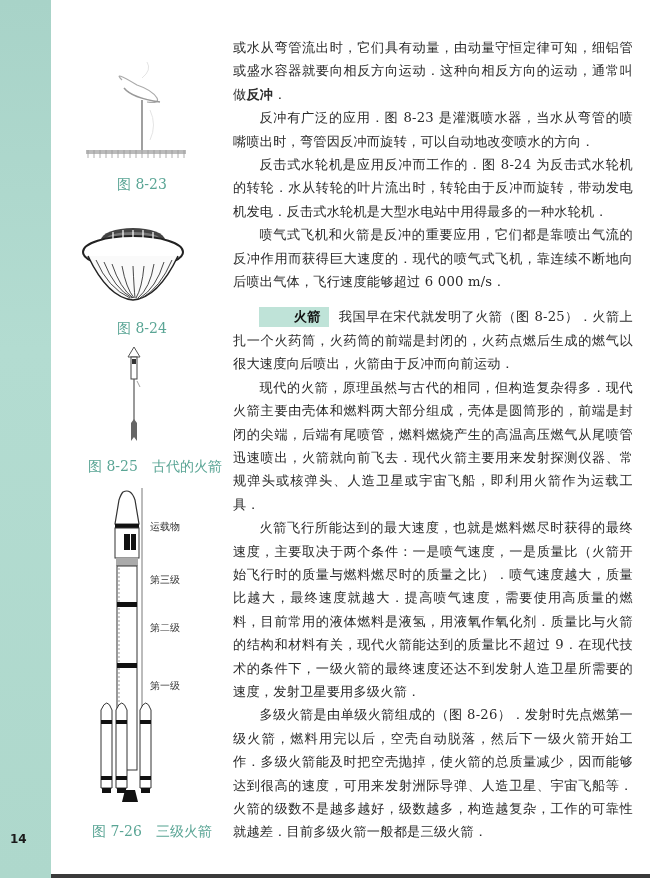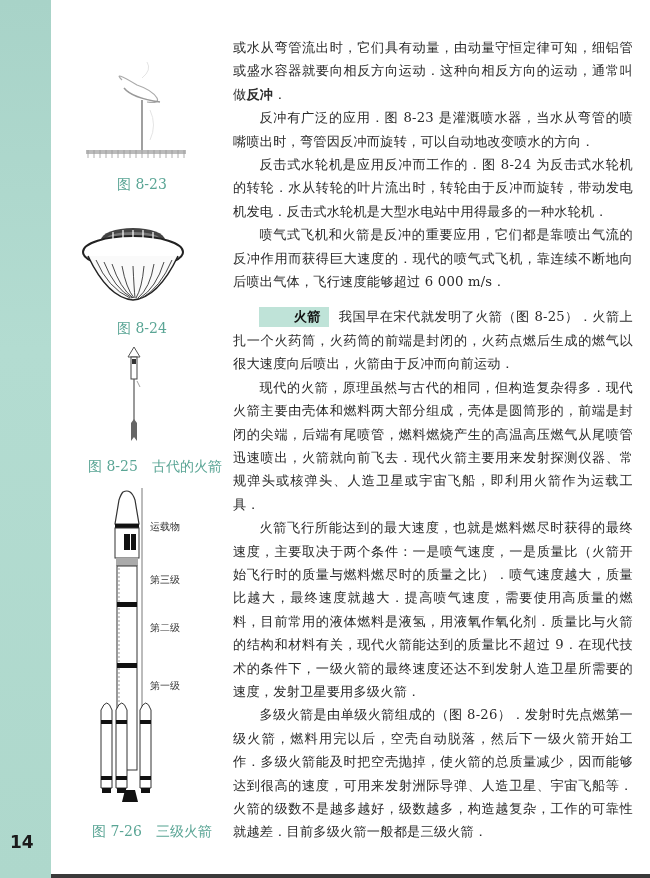--- a/index.html
+++ b/index.html
@@ -9,21 +9,21 @@
     font-family: "DejaVu Serif", "Liberation Serif", serif;
     color:#2a2a2a;
   }
   .margin-strip {
     position:absolute; left:0; top:0; width:51px; height:878px;
     background:linear-gradient(180deg,#a8d3c8 0%,#b3dcd1 40%,#aed8cc 100%);
   }
   .page-number {
     position:absolute; left:10px; top:832px;
     font-family:"DejaVu Sans","Liberation Sans",sans-serif;
-    font-weight:bold; font-size:17px; color:#1a1a1a;
+    font-weight:bold; font-size:12px; color:#1a1a1a;
   }
   .bottom-line {
     position:absolute; left:51px; right:0; top:874px; height:4px; background:#3a3a3a;
   }
   .text-col {
     position:absolute; left:233px; top:36px; width:400px;
     font-size:13.2px; line-height:23.4px; letter-spacing:0.2px;
   }
   .text-col p { margin:0; text-indent:2em; text-align:justify; }
   .text-col p.noindent { text-indent:0; }

